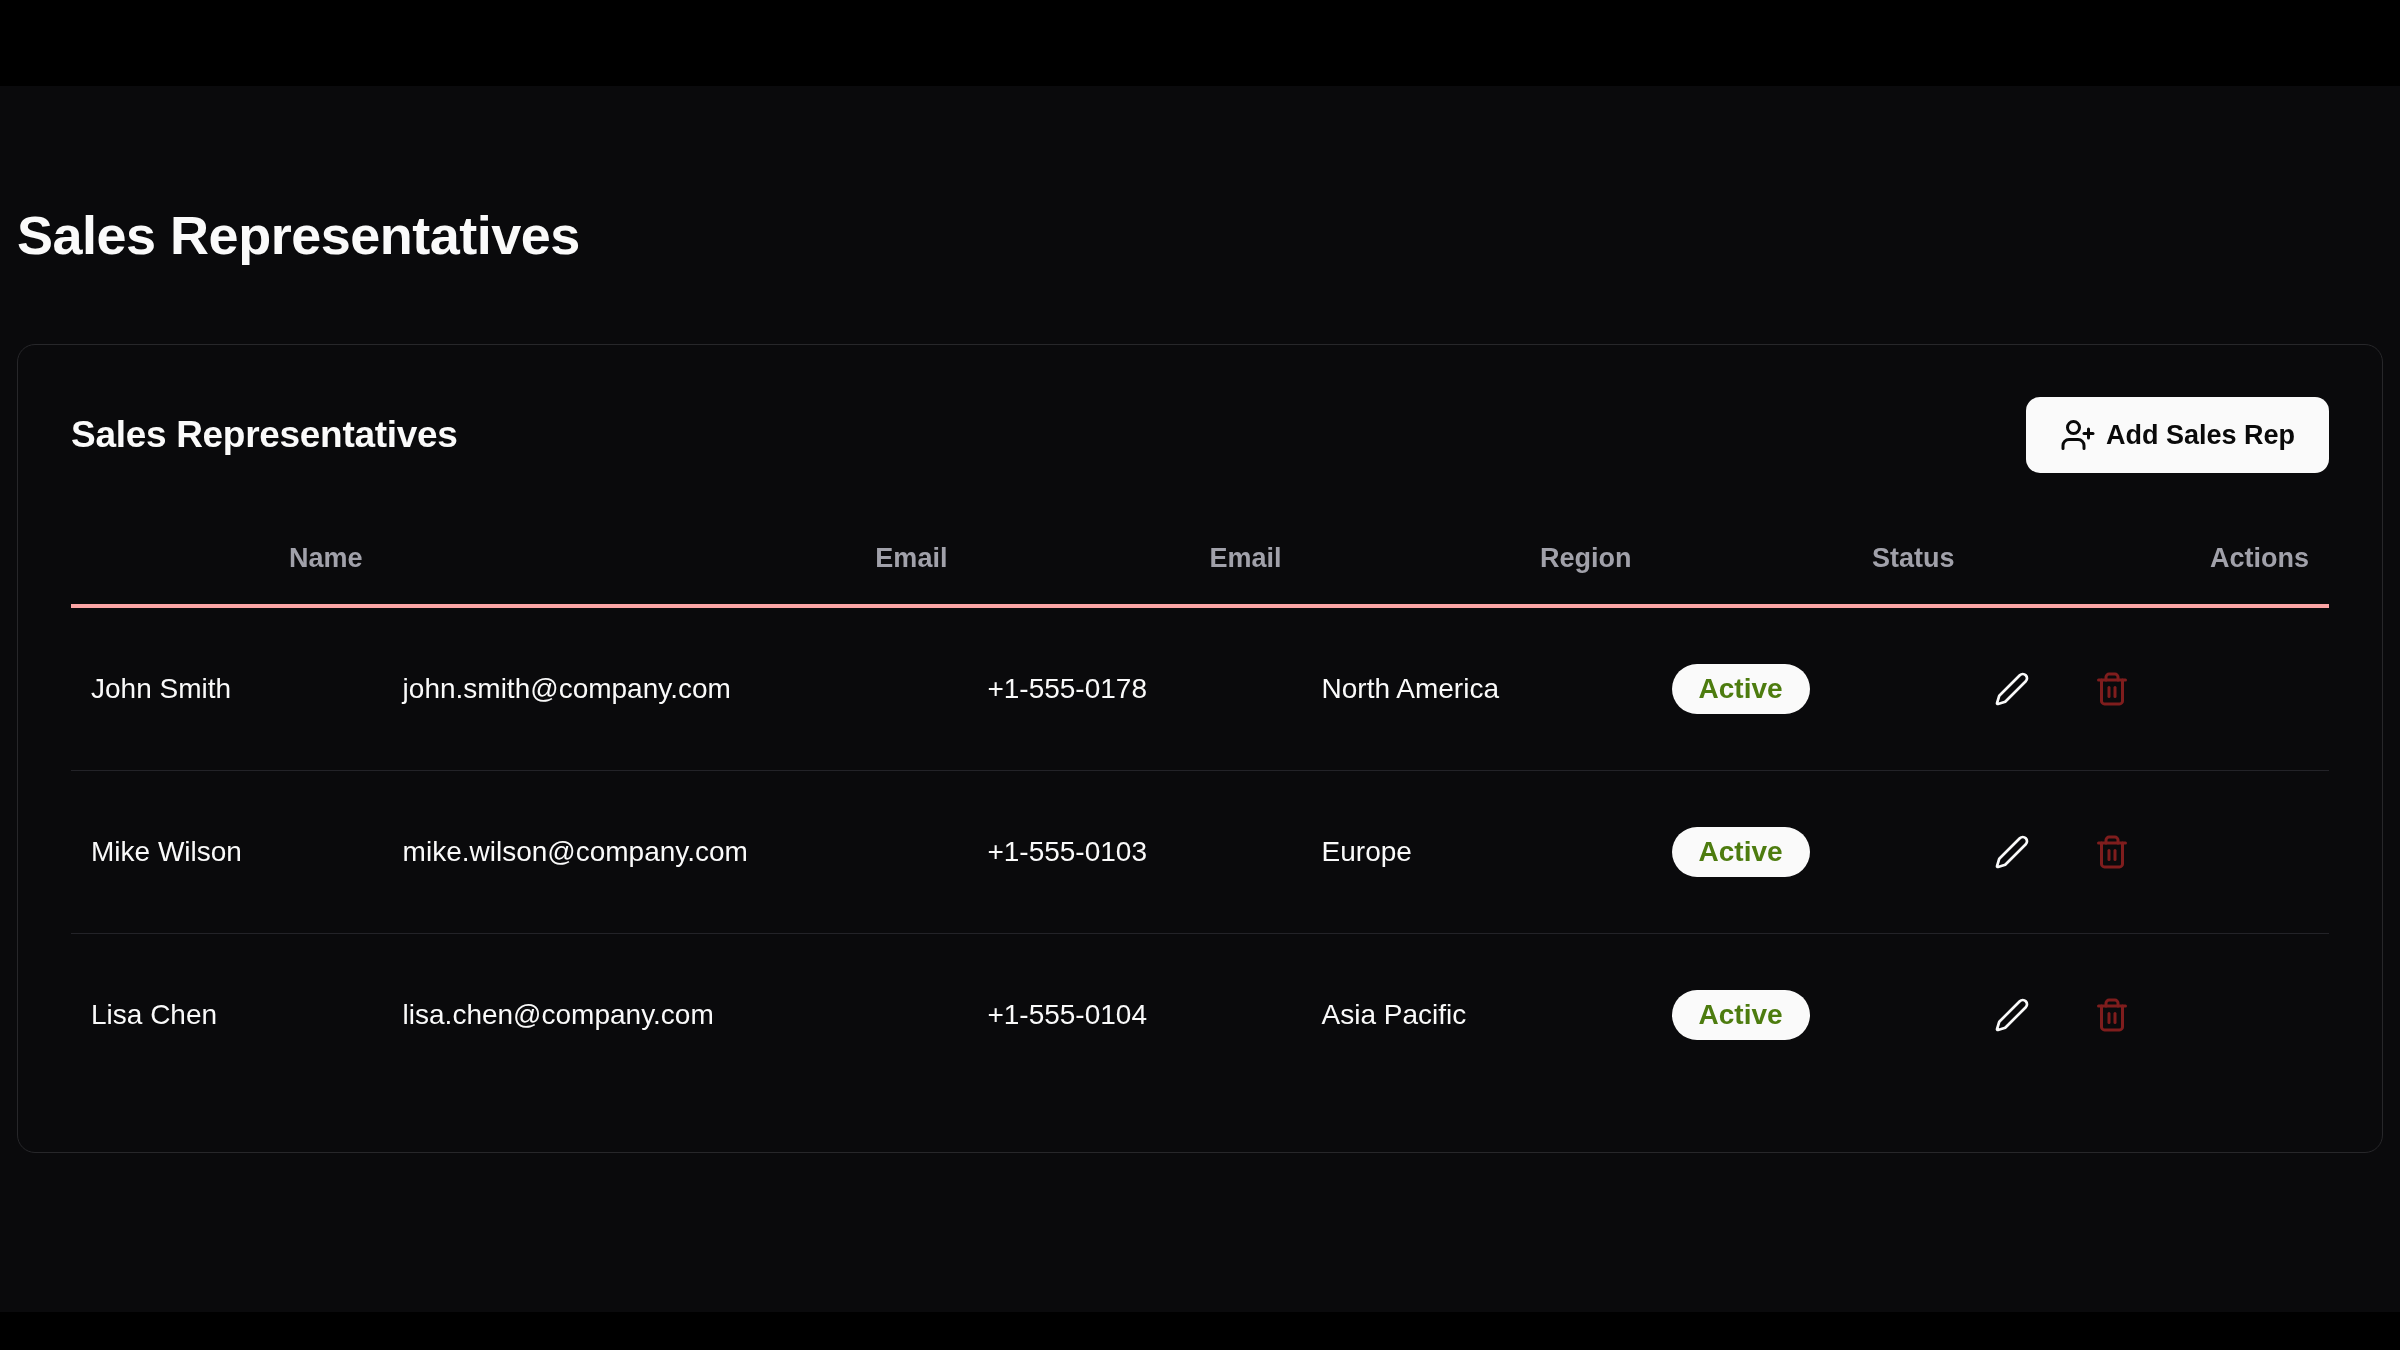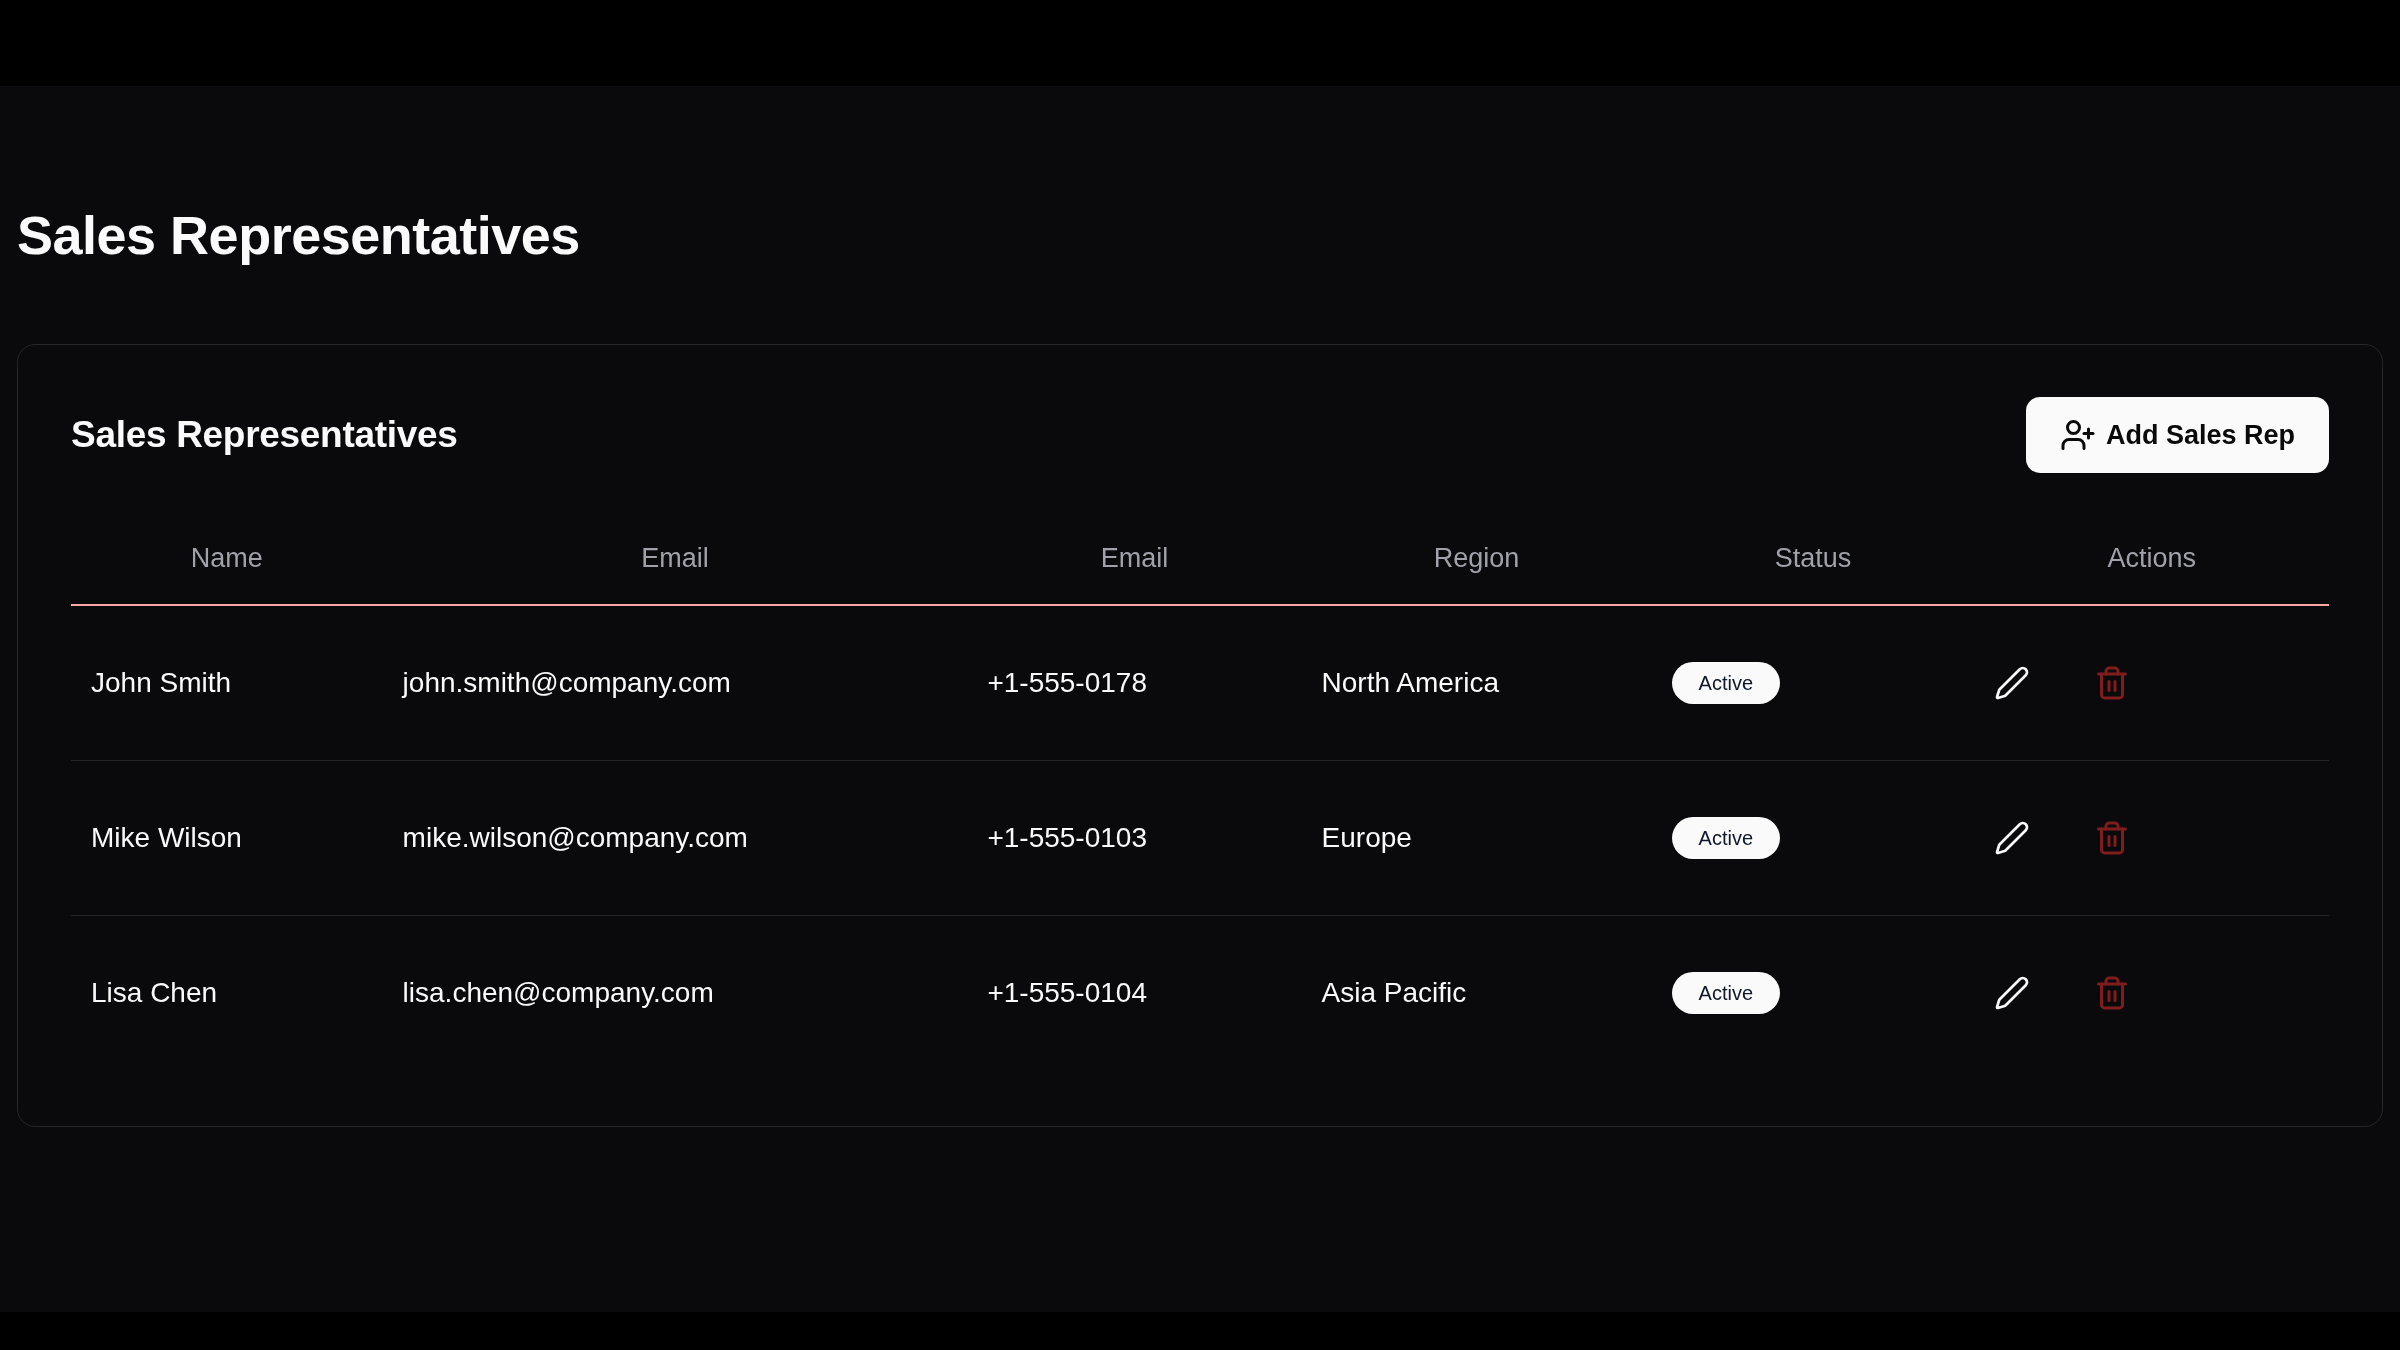--- a/index.html
+++ b/index.html
@@ -66,43 +66,43 @@
     font-weight: 600;
     cursor: pointer;
   }
   .add-btn svg { display: block; }
   table {
     width: 100%;
     border-collapse: collapse;
     table-layout: fixed;
   }
   th {
-    text-align: center;
+    text-align: right;
     font-size: 27px;
-    font-weight: 400;
+    font-weight: 700;
     color: #a1a1aa;
     padding: 26px 20px 30px 20px;
-    border-bottom: 2px solid #fca5a5;
+    border-bottom: 4px solid #fca5a5;
   }
   td {
     font-size: 28px;
     font-weight: 400;
     color: #fafafa;
     padding: 56px 20px;
     border-bottom: 1px solid #232328;
     vertical-align: middle;
   }
   tr:last-child td { border-bottom: none; }
   td.cell-name { font-weight: 400; }
   .badge {
     display: inline-block;
     background: #fafafa;
-    color: #0f172a;
-    font-size: 20px;
-    font-weight: 400;
+    color: #4d7c0f;
+    font-size: 28px;
+    font-weight: 700;
     padding: 11px 27px;
     border-radius: 999px;
     line-height: 1;
   }
   .actions-wrap {
     display: flex;
     align-items: center;
     gap: 64px;
   }
   .icon-btn {

